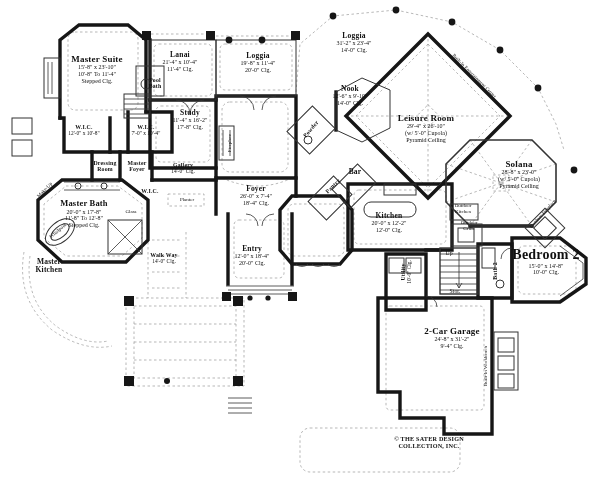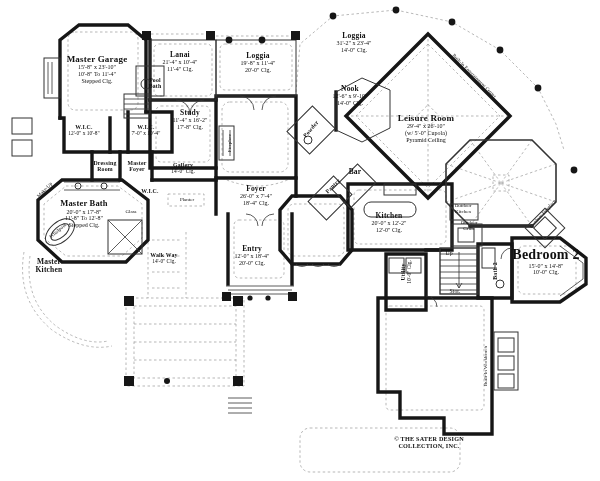--- a/index.html
+++ b/index.html
@@ -171,21 +171,21 @@
     <circle cx="500" cy="50" r="3.4"></circle>
         <circle cx="538" cy="88" r="3.4"></circle>
         <circle cx="574" cy="170" r="3.4"></circle>
     <circle cx="250" cy="298" r="2.6"></circle>
         <circle cx="268" cy="298" r="2.6"></circle>
         <circle cx="167" cy="381" r="3"></circle>
   </g>
 </svg>
 
   <div class="lbl" style="left:97px;top:69px">
-      <span class="rn">Master Garage</span>
+      <span class="rn">Master Suite</span>
       <span class="rd">15'-8" x 23'-10"</span>
       <span class="rd">10'-8" To 11'-4"</span>
       <span class="rd">Stepped Clg.</span>
     </div>
 
   <div class="lbl sm" style="left:180px;top:62px">
       <span class="rn">Lanai</span>
       <span class="rd">21'-4" x 10'-4"</span>
       <span class="rd">11'-4" Clg.</span>
     </div>
@@ -215,20 +215,26 @@
       <span class="rd">14'-0" Clg.</span>
     </div>
 
   <div class="lbl" style="left:426px;top:128px">
       <span class="rn">Leisure Room</span>
       <span class="rd">29'-4" x 26'-10"</span>
       <span class="rd">(w/ 5'-0" Cupola)</span>
       <span class="rd">Pyramid Ceiling</span>
     </div>
 
+  <div class="lbl" style="left:519px;top:174px">
+      <span class="rn">Solana</span>
+      <span class="rd">28'-8" x 23'-0"</span>
+      <span class="rd">(w/ 5'-0" Cupola)</span>
+      <span class="rd">Pyramid Ceiling</span>
+    </div>
 
   <div class="lbl xs" style="left:84px;top:130px">
       <span class="rn">W.I.C.</span>
       <span class="rd">12'-0" x 10'-8"</span>
     </div>
 
   <div class="lbl xs" style="left:146px;top:130px">
       <span class="rn">W.I.C.</span>
       <span class="rd">7'-0" x 10'-4"</span>
     </div>
@@ -285,20 +291,25 @@
   <div class="lbl xs r90" style="left:495px;top:271px">
       <span class="rn">Bath 2</span>
     </div>
 
   <div class="lbl" style="left:546px;top:262px">
       <span class="rn" style="font-size:14px">Bedroom 2</span>
       <span class="rd">15'-0" x 14'-8"</span>
       <span class="rd">10'-0" Clg.</span>
     </div>
 
+  <div class="lbl" style="left:452px;top:338px">
+      <span class="rn">2-Car Garage</span>
+      <span class="rd">24'-8" x 31'-2"</span>
+      <span class="rd">9'-4" Clg.</span>
+    </div>
 
 
   <div class="lbl xs" style="left:164px;top:258px">
       <span class="rn">Walk Way</span>
       <span class="rd">14'-0" Clg.</span>
     </div>
 
   <div class="lbl" style="left:84px;top:214px">
       <span class="rn" style="font-size:8.5px">Master Bath</span>
       <span class="rd">20'-0" x 17'-8"</span>

